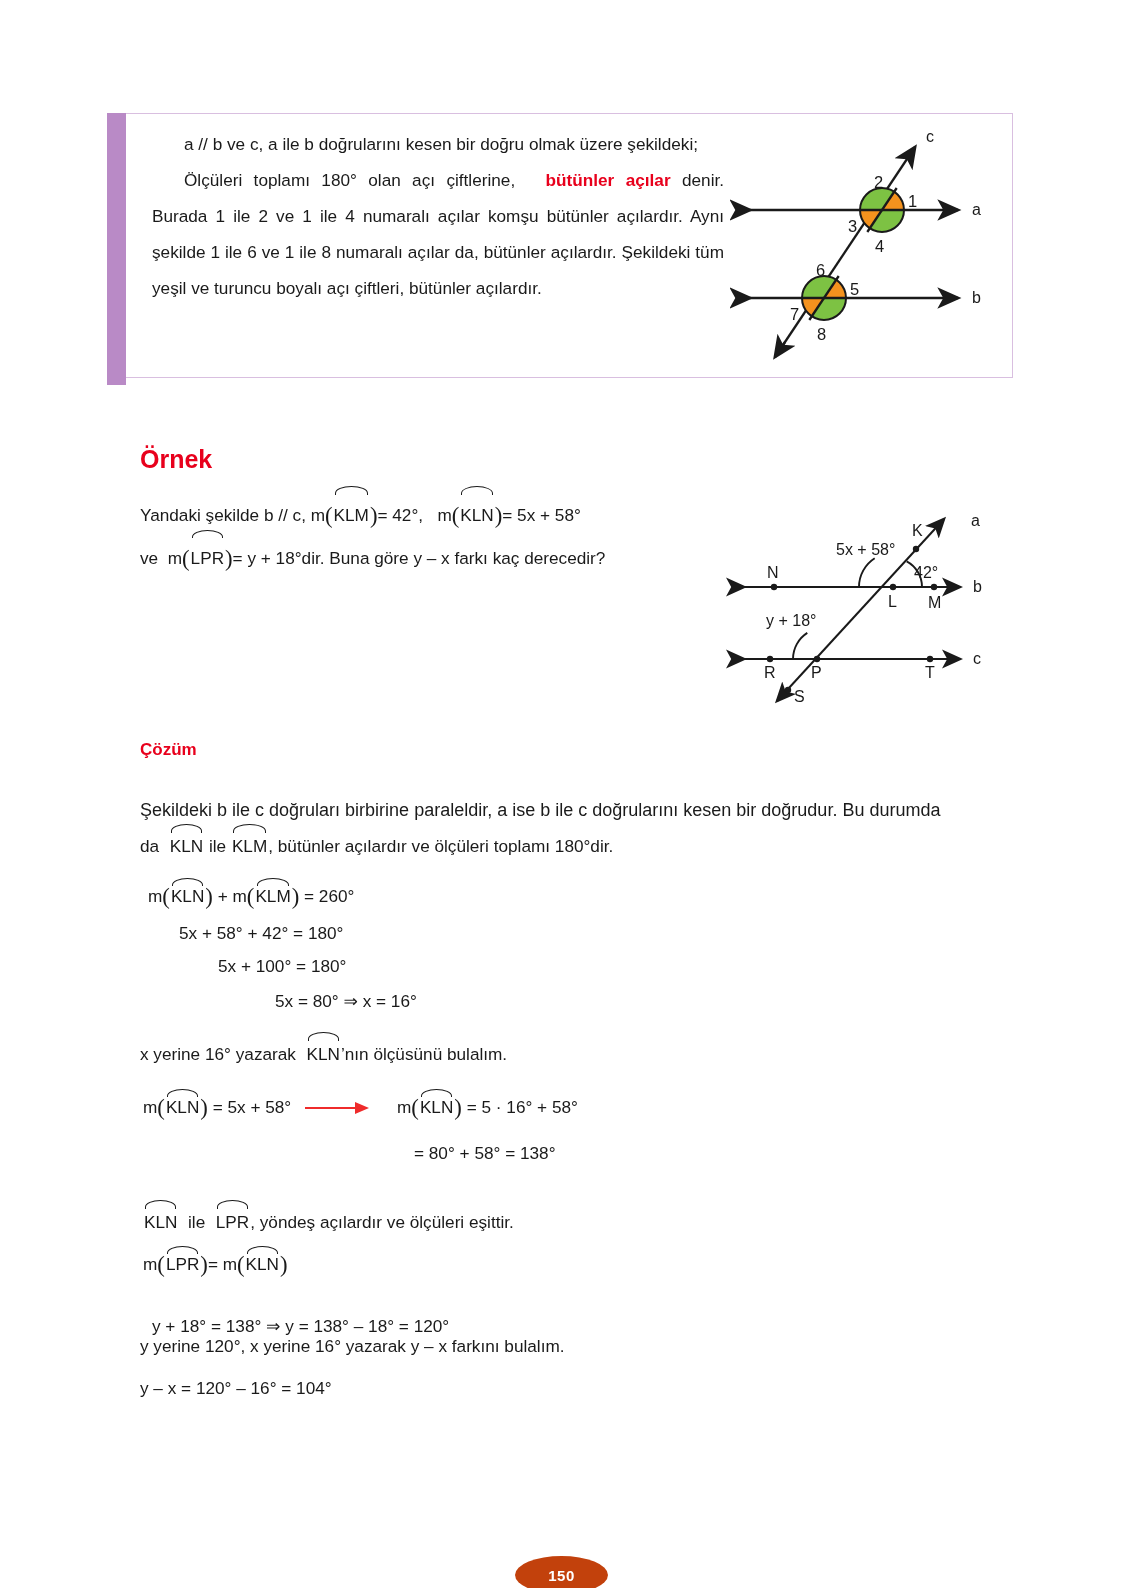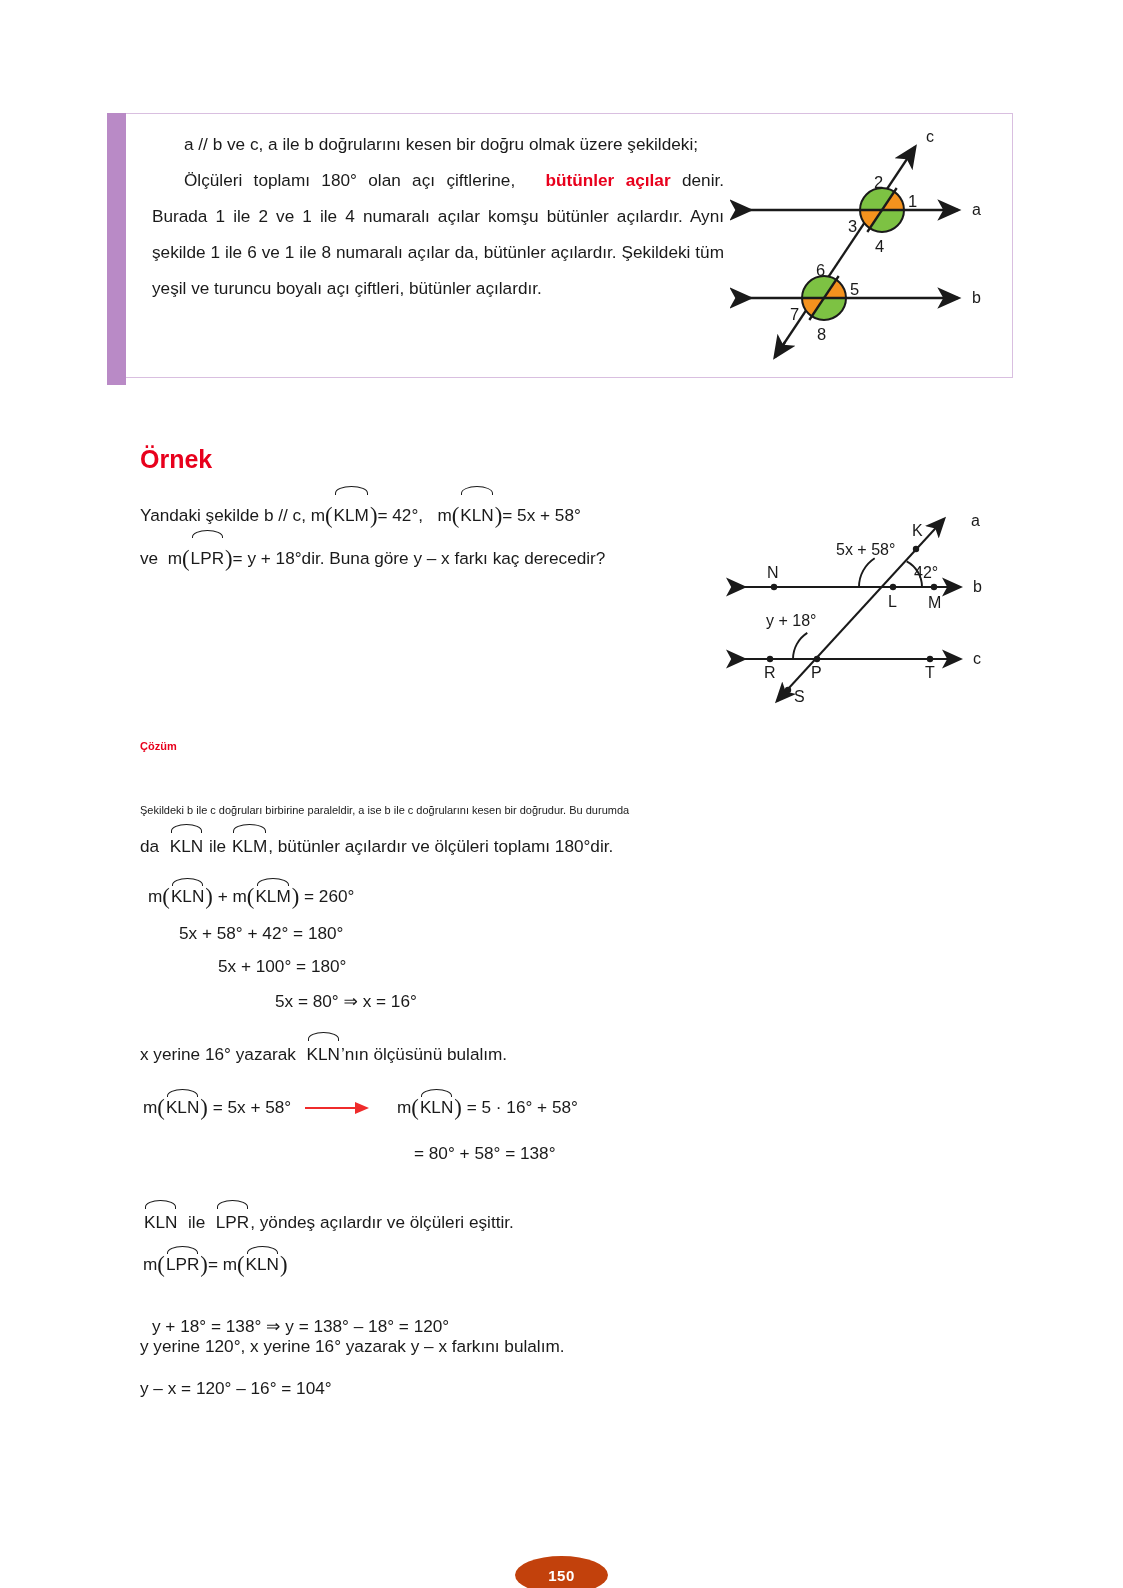--- a/index.html
+++ b/index.html
@@ -49,21 +49,21 @@
   #info-text p.indent { text-indent: 32px; }
   .kw-red { color: #e8001c; font-weight: bold; margin-left: 19px; }
 
   
   .heading-red {
     position: absolute;
     color: #e8001c;
     font-weight: bold;
   }
   #ornek-heading { left: 140px; top: 445px; font-size: 25px; }
-  #cozum-heading { left: 140px; top: 740px; font-size: 11px; }
+  #cozum-heading { left: 140px; top: 740px; font-size: 17px; }
 
   
   #ornek-body {
     position: absolute;
     left: 140px;
     top: 494px;
     width: 530px;
     font-size: 17.2px;
     line-height: 42px;
   }
@@ -73,21 +73,21 @@
     position: absolute;
     font-size: 17.2px;
     line-height: 28px;
     white-space: nowrap;
   }
   #sol-p1 {
     position: absolute;
     left: 140px;
     top: 790px;
     width: 876px;
-    font-size: 11px;
+    font-size: 18px;
     line-height: 40px;
     text-align: justify;
   }
 
   
   .ang {
     display: inline-block;
     position: relative;
     white-space: nowrap;
     padding: 0 1px;

